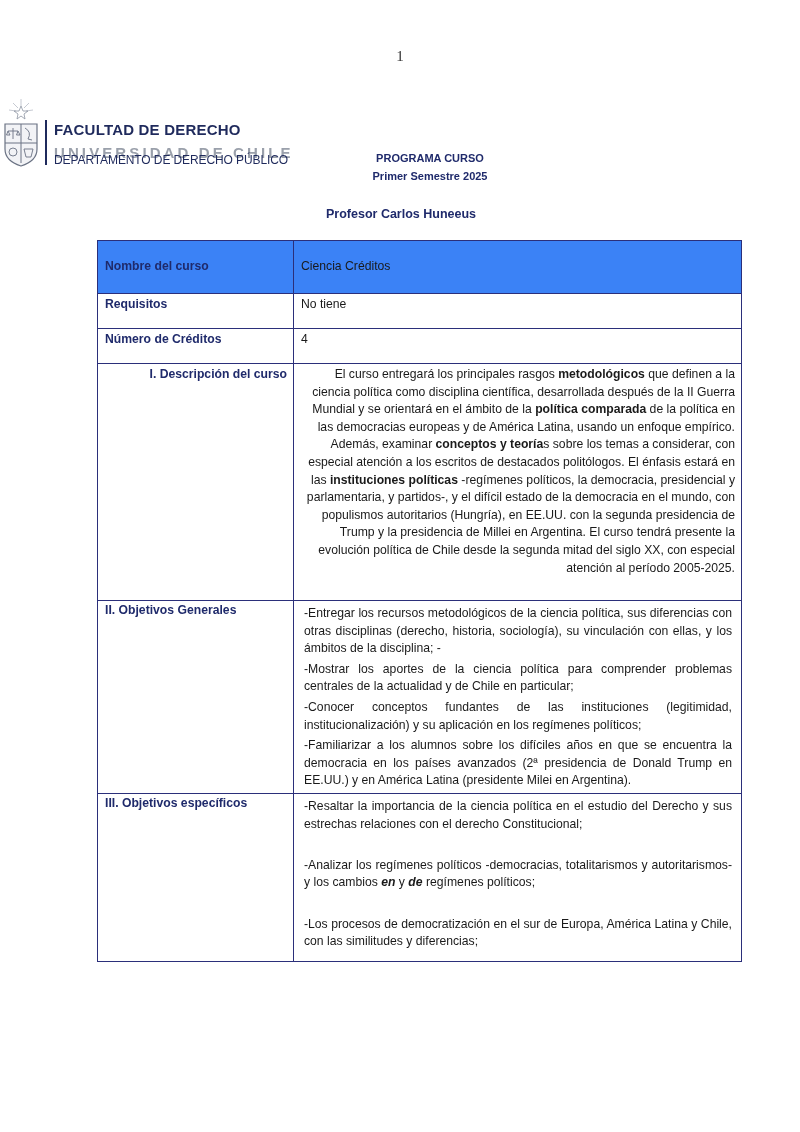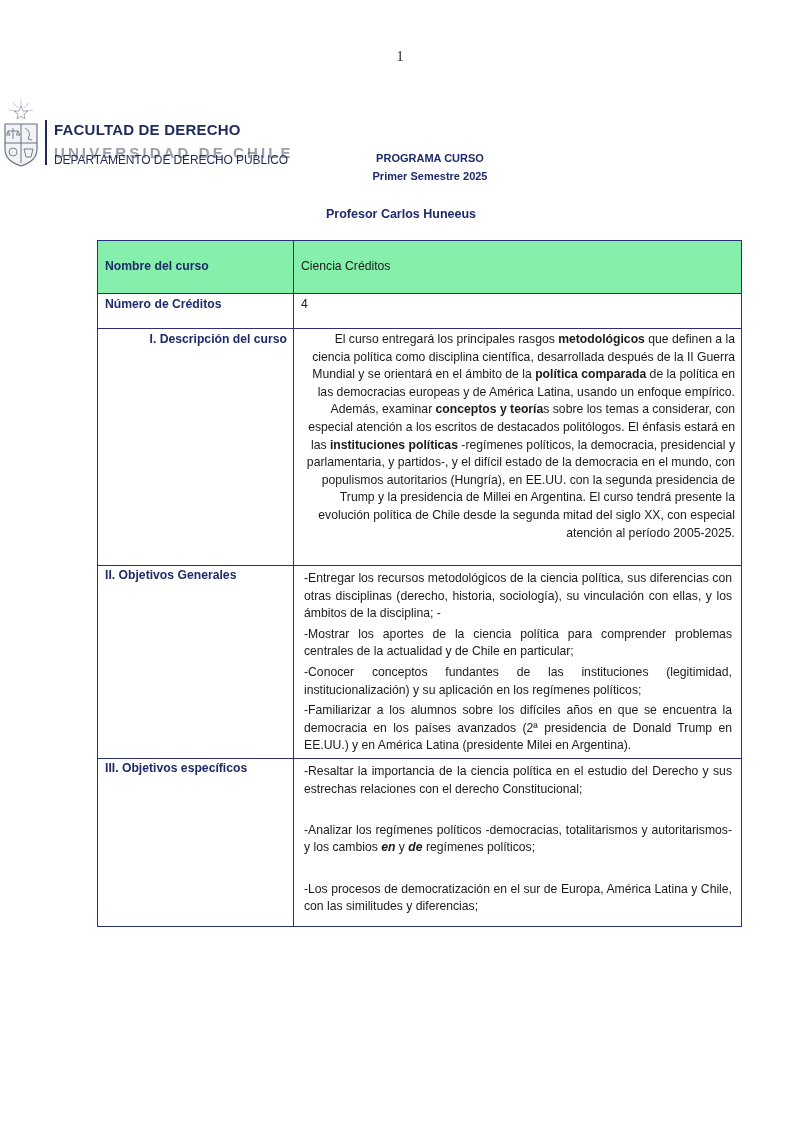--- a/index.html
+++ b/index.html
@@ -15,21 +15,21 @@
   .logo-dept { position:absolute; left:52px; top:56px; font-size:12px; color:#1f2a5c; white-space:nowrap; letter-spacing:-0.1px;}
   .header-title { position:absolute; left:340px; width:180px; text-align:center; font-weight:bold; color:#1f2a6b; font-size:11px; }
   .t1 { top:152px; }
   .t2 { top:170px; }
   .professor { position:absolute; left:326px; top:207px; font-weight:bold; color:#1f2a6b; font-size:12.5px; }
   table.syllabus { position:absolute; left:97px; top:240px; width:645px; border-collapse:collapse;
          font-size:12.2px; line-height:17.6px; }
   table.syllabus td { border:1.5px solid #2b2f7a; vertical-align:top; padding:0 6px 0 7px; }
   td.label { width:182px; font-weight:bold; color:#1f2a6b; }
   td.value { text-align:justify; color:#1a1a1a; }
-  tr.head td { background:#86efac; vertical-align:middle; height:52px; }
+  tr.head td { background:#3b82f6; vertical-align:middle; height:52px; }
   tr.head td.label { font-weight:bold; }
   tr.r-nat td { height:71px; padding-top:2px; }
   tr.r-nat td.value { vertical-align:middle; padding-bottom:18px; }
   tr.r-req td { height:32px; padding-top:2px; }
   tr.r-cred td { height:32px; padding-top:2px;margin-top:10px; }
   tr.r-desc td { height:234px; padding-top:2px;text-align:right; }
   tr.r-gen td { height:177px; padding-top:1px; }
   tr.r-esp td { height:166px; padding-top:1px; }
   .para { margin:3px; }
   .gap { height:17.6px; }
@@ -73,20 +73,24 @@
 <div class="header-title t1">PROGRAMA CURSO</div>
 <div class="header-title t2">Primer Semestre 2025</div>
 <div class="professor">Profesor Carlos Huneeus</div>
 
 <table class="syllabus">
   <tbody>
       <tr class="head">
     <td class="label">Nombre del curso</td>
     <td class="value">Ciencia Créditos</td>
   </tr>
+  <tr class="r-req">
+    <td class="label">Requisitos</td>
+    <td class="value">No tiene</td>
+  </tr>
   <tr class="r-cred">
     <td class="label">Número de Créditos</td>
     <td class="value">4</td>
   </tr>
   <tr class="r-desc">
     <td class="label">I. Descripción del curso</td>
     <td class="value"><span>El curso entregará los principales rasgos </span><b class="em">metodológicos</b><span> que definen a la ciencia política como disciplina científica, desarrollada después de la II Guerra Mundial y se orientará en el ámbito de la </span><b class="em">política comparada</b><span> de la política en las democracias europeas y de América Latina, usando un enfoque empírico. Además, examinar </span><b class="em">conceptos y teoría</b><span>s sobre los temas a considerar, con especial atención a los escritos de destacados politólogos. El énfasis estará en las </span><b class="em">instituciones políticas</b><span> -regímenes políticos, la democracia, presidencial y parlamentaria, y partidos-, y el difícil estado de la democracia en el mundo, con populismos autoritarios (Hungría), en EE.UU. con la segunda presidencia de Trump y la presidencia de Millei en Argentina. El curso tendrá presente la evolución política de Chile desde la segunda mitad del siglo XX, con especial atención al período 2005-2025.</span></td>
   </tr>
   <tr class="r-gen">
     <td class="label">II. Objetivos Generales</td>

